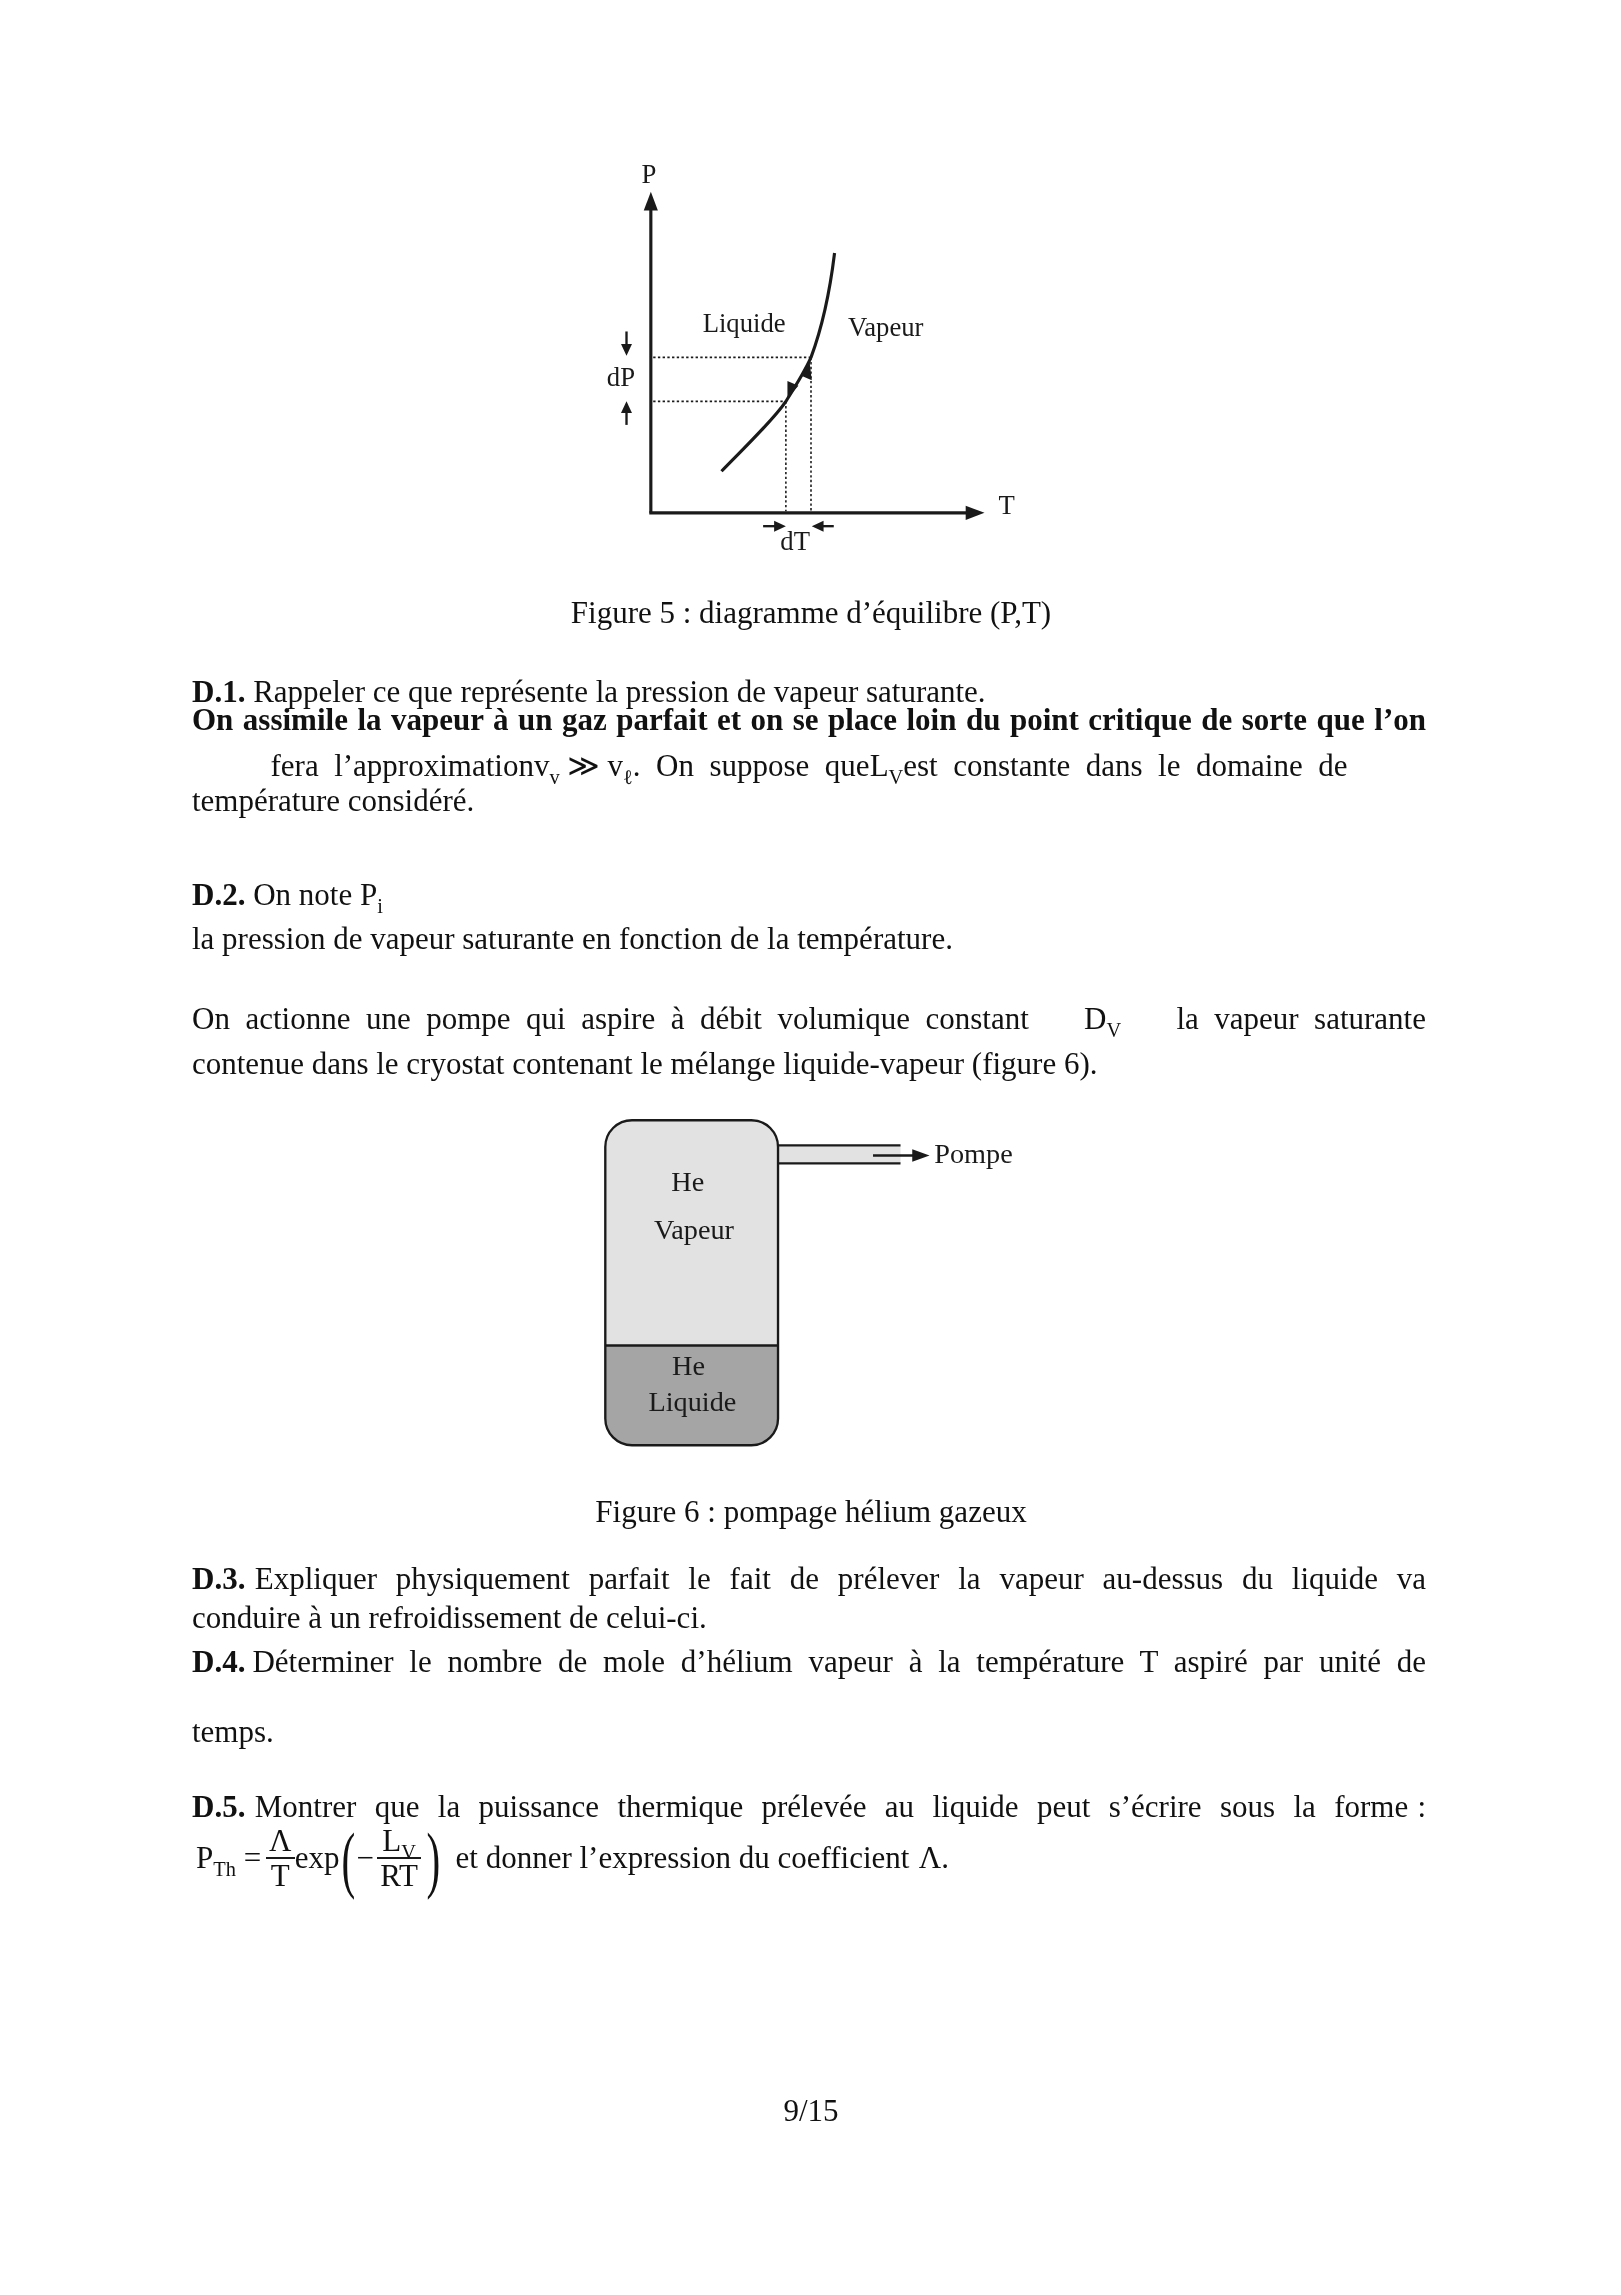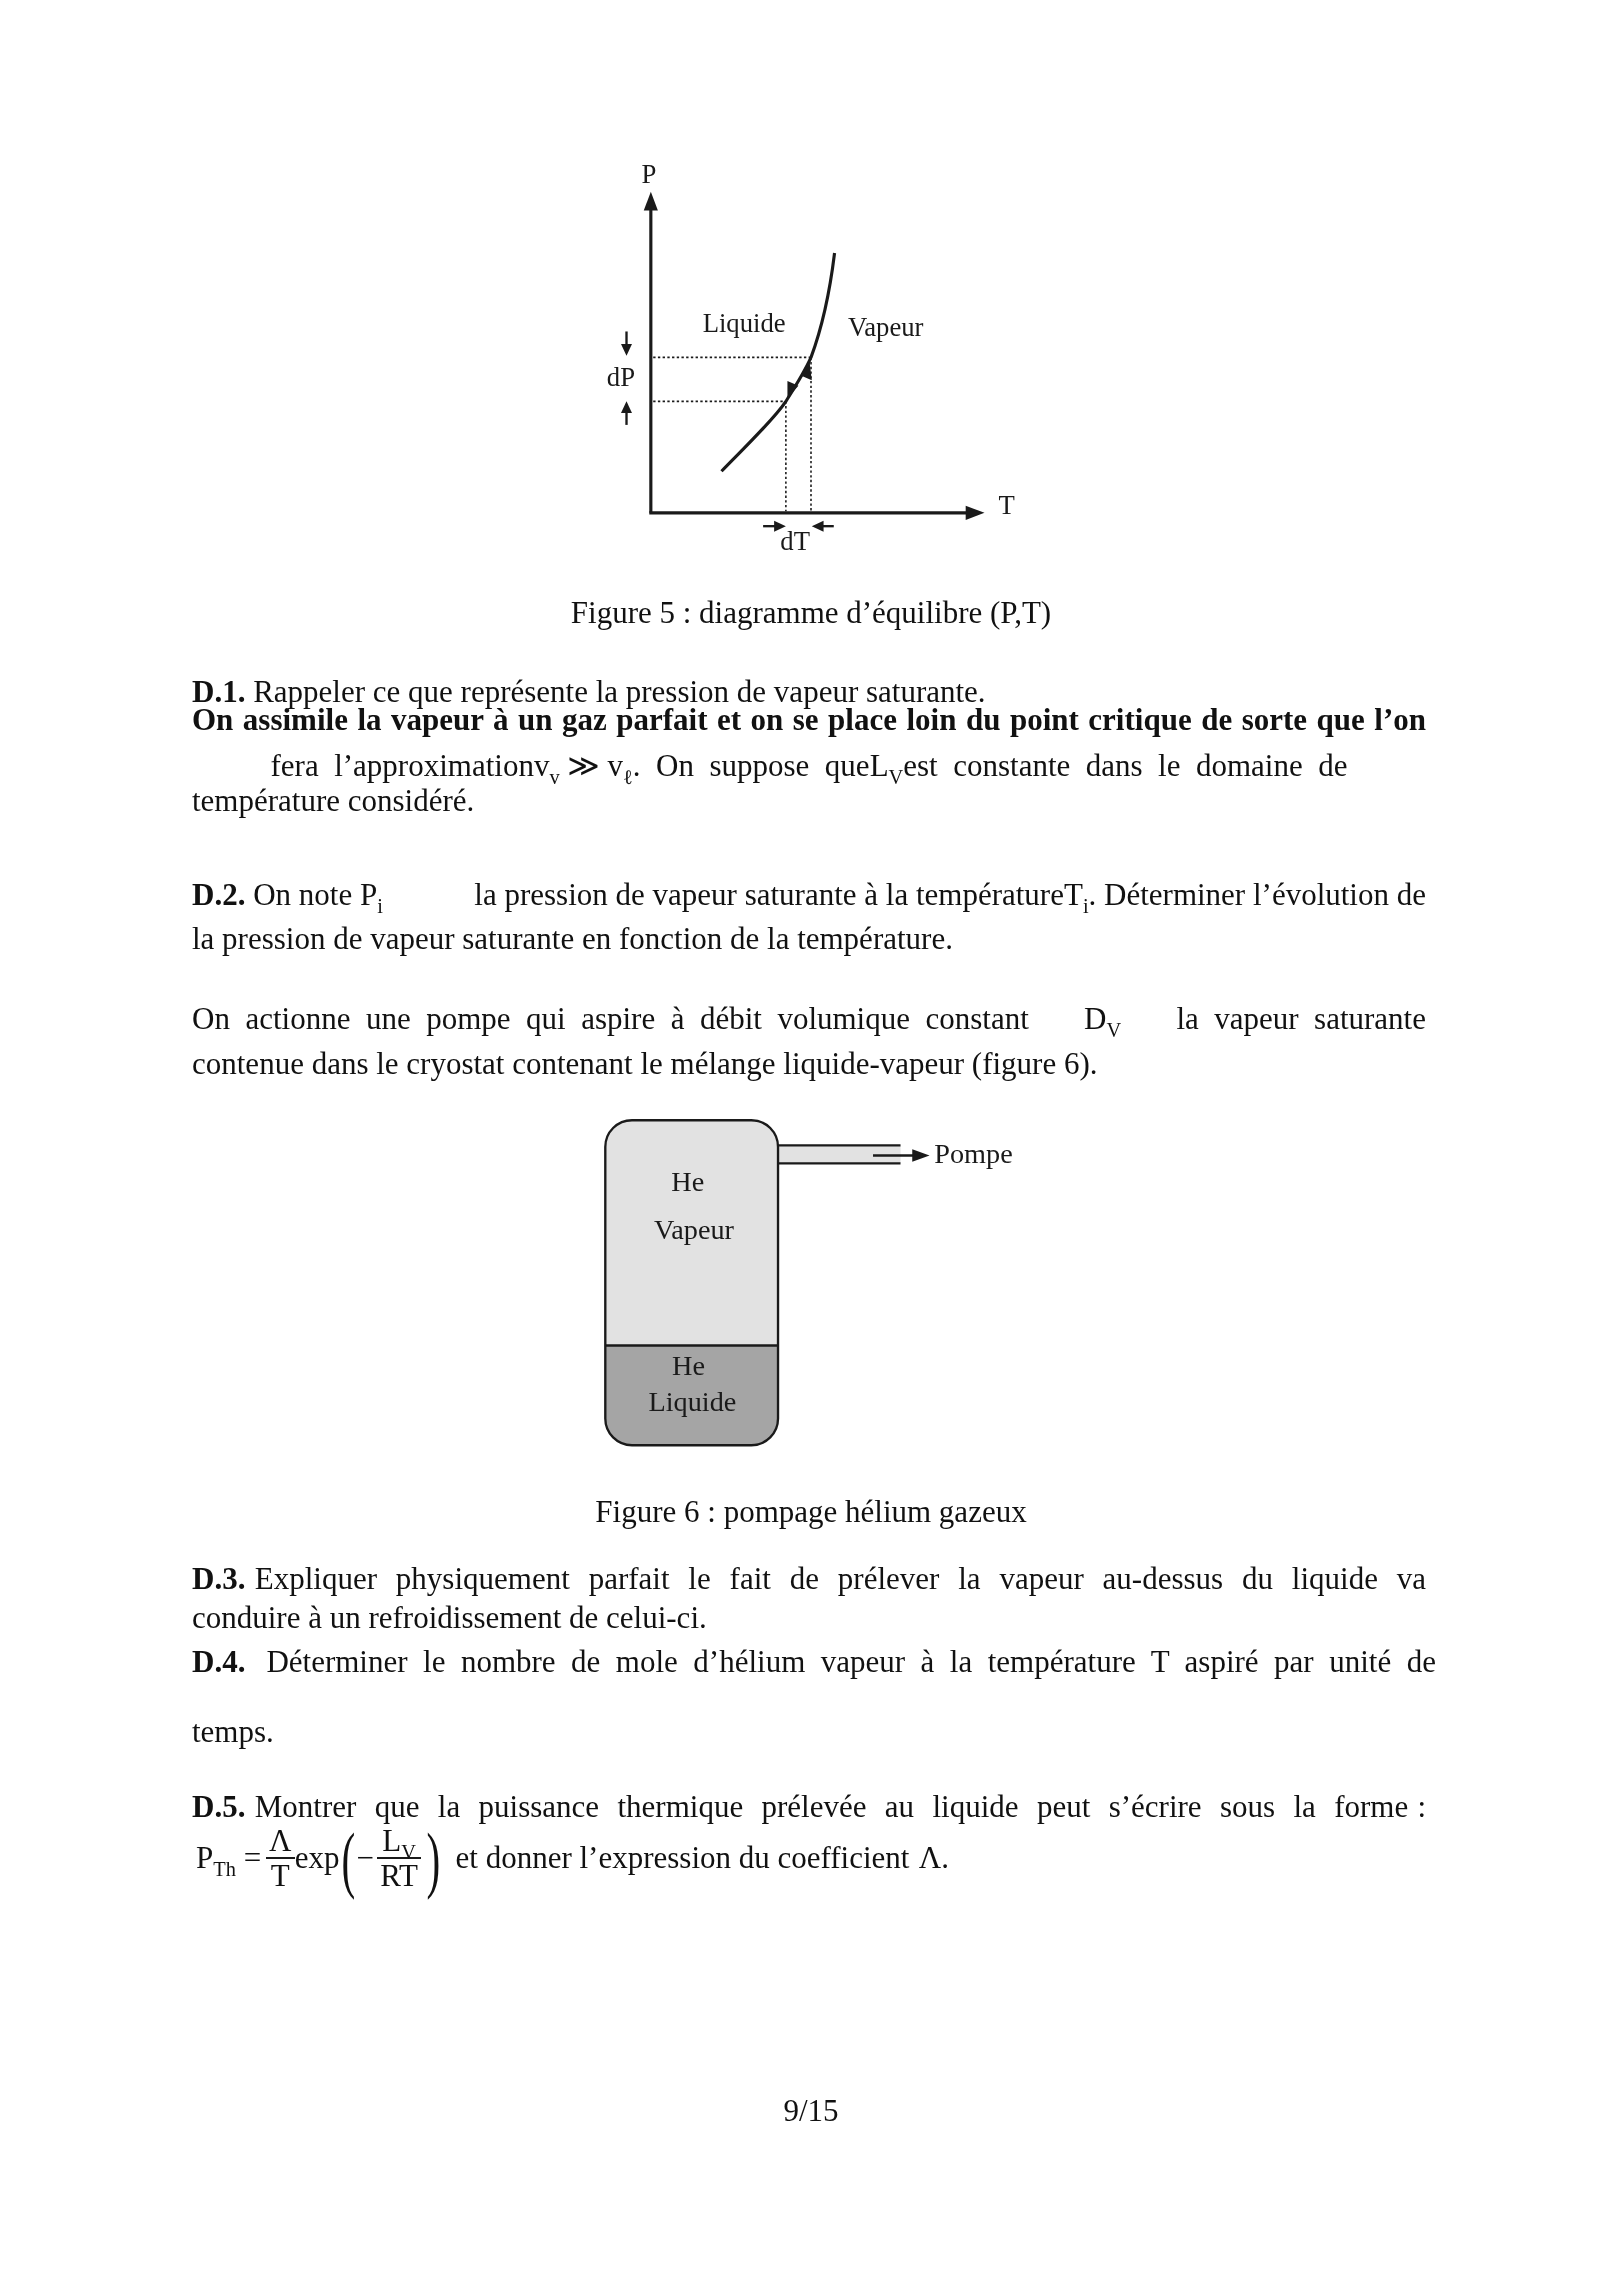--- a/index.html
+++ b/index.html
@@ -86,23 +86,20 @@
   <span style="white-space:pre;">est  constante  dans  le  domaine  de</span>
 </div>
 <div class="line" style="top:785px;">température considéré.</div>
 
 <div class="line" style="top:879px; display:flex; justify-content:space-between;">
   <span>
     <b>D.2.</b>
     <span>On note</span>
     <span class="math"><span>P</span><sub class="s">i</sub></span>
   </span>
-  <span>
-    <span>la pression de vapeur saturante à la température</span><span class="math"><span>T</span><sub class="s">i</sub></span><span>. Déterminer l’évolution de</span>
-  </span>
 </div>
 <div class="line" style="top:923px;">la pression de vapeur saturante en fonction de la température.</div>
 
 <div class="line" style="top:1003px; display:flex; justify-content:space-between;">
   <span style="white-space:pre;">On  actionne  une  pompe  qui  aspire  à  débit  volumique  constant</span>
   <span class="math"><span>D</span><sub class="s">V</sub></span>
   <span style="white-space:pre;">la  vapeur  saturante</span>
 </div>
 <div class="line" style="top:1048px;">contenue dans le cryostat contenant le mélange liquide-vapeur (figure 6).</div>
 
@@ -137,21 +134,21 @@
 <div class="line center" style="top:1496px;">Figure 6 : pompage hélium gazeux</div>
 
 <div class="line just" style="top:1563px; display:flex; justify-content:space-between;">
   <b>D.3.</b>
   <span style="white-space:pre; flex:1; margin-left:9.4px; text-align:justify; text-align-last:justify;">Expliquer  physiquement  parfait  le  fait  de  prélever  la  vapeur  au-dessus  du  liquide  va</span>
 </div>
 <div class="line" style="top:1602px;">conduire à un refroidissement de celui-ci.</div>
 
 <div class="line" style="top:1646px; display:flex; justify-content:space-between;">
   <b>D.4.</b>
-  <span style="white-space:pre; flex:1; margin-left:21px; text-align:justify; text-align-last:justify;">Déterminer  le  nombre  de  mole  d’hélium  vapeur  à  la  température  T  aspiré  par  unité  de</span>
+  <span style="white-space:pre; flex:1; margin-left:7px; text-align:justify; text-align-last:justify;">Déterminer  le  nombre  de  mole  d’hélium  vapeur  à  la  température  T  aspiré  par  unité  de</span>
 </div>
 <div class="line" style="top:1716px;">temps.</div>
 
 <div class="line" style="top:1791px; display:flex; justify-content:space-between;">
   <b>D.5.</b>
   <span style="white-space:pre; flex:1; margin-left:9.4px; text-align:justify; text-align-last:justify;">Montrer  que  la  puissance  thermique  prélevée  au  liquide  peut  s’écrire  sous  la  forme :</span>
 </div>
 
 <div class="abs math" style="left:196px; top:1815px; height:86px; font-size:31px; display:flex; align-items:center; white-space:nowrap;">
   <span><span>P</span><sub class="s">Th</sub></span>

